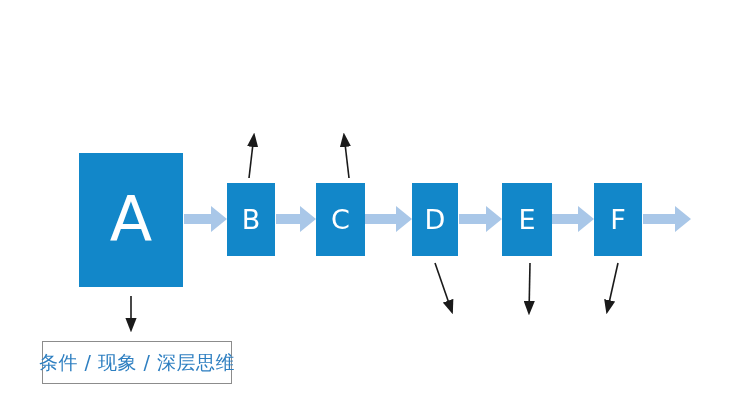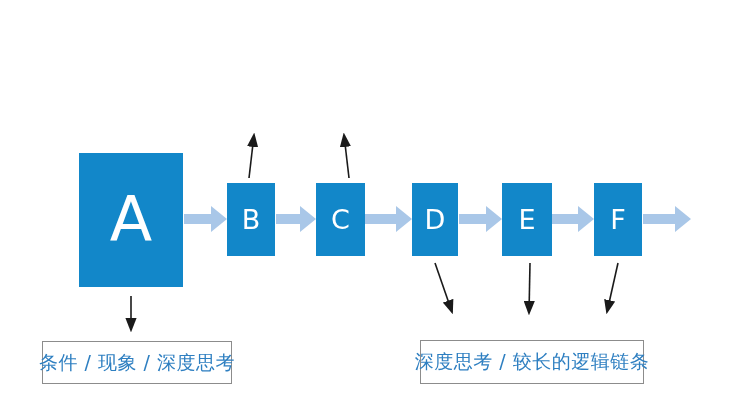--- a/index.html
+++ b/index.html
@@ -92,19 +92,16 @@
     <span>D</span>
   </div>
   <div class="node node-sm node-e">
     <span>E</span>
   </div>
   <div class="node node-sm node-f">
     <span>F</span>
   </div>
 
   <div class="note note-bl">
-    <span>条件 / 现象 / 深度思考</span>
-  </div>
-  <div class="note note-br">
-    <span>深度思考 / 较长的逻辑链条</span>
+    <span>条件 / 现象 / 深层思维</span>
   </div>
 
 </div>
 
 </body></html>

